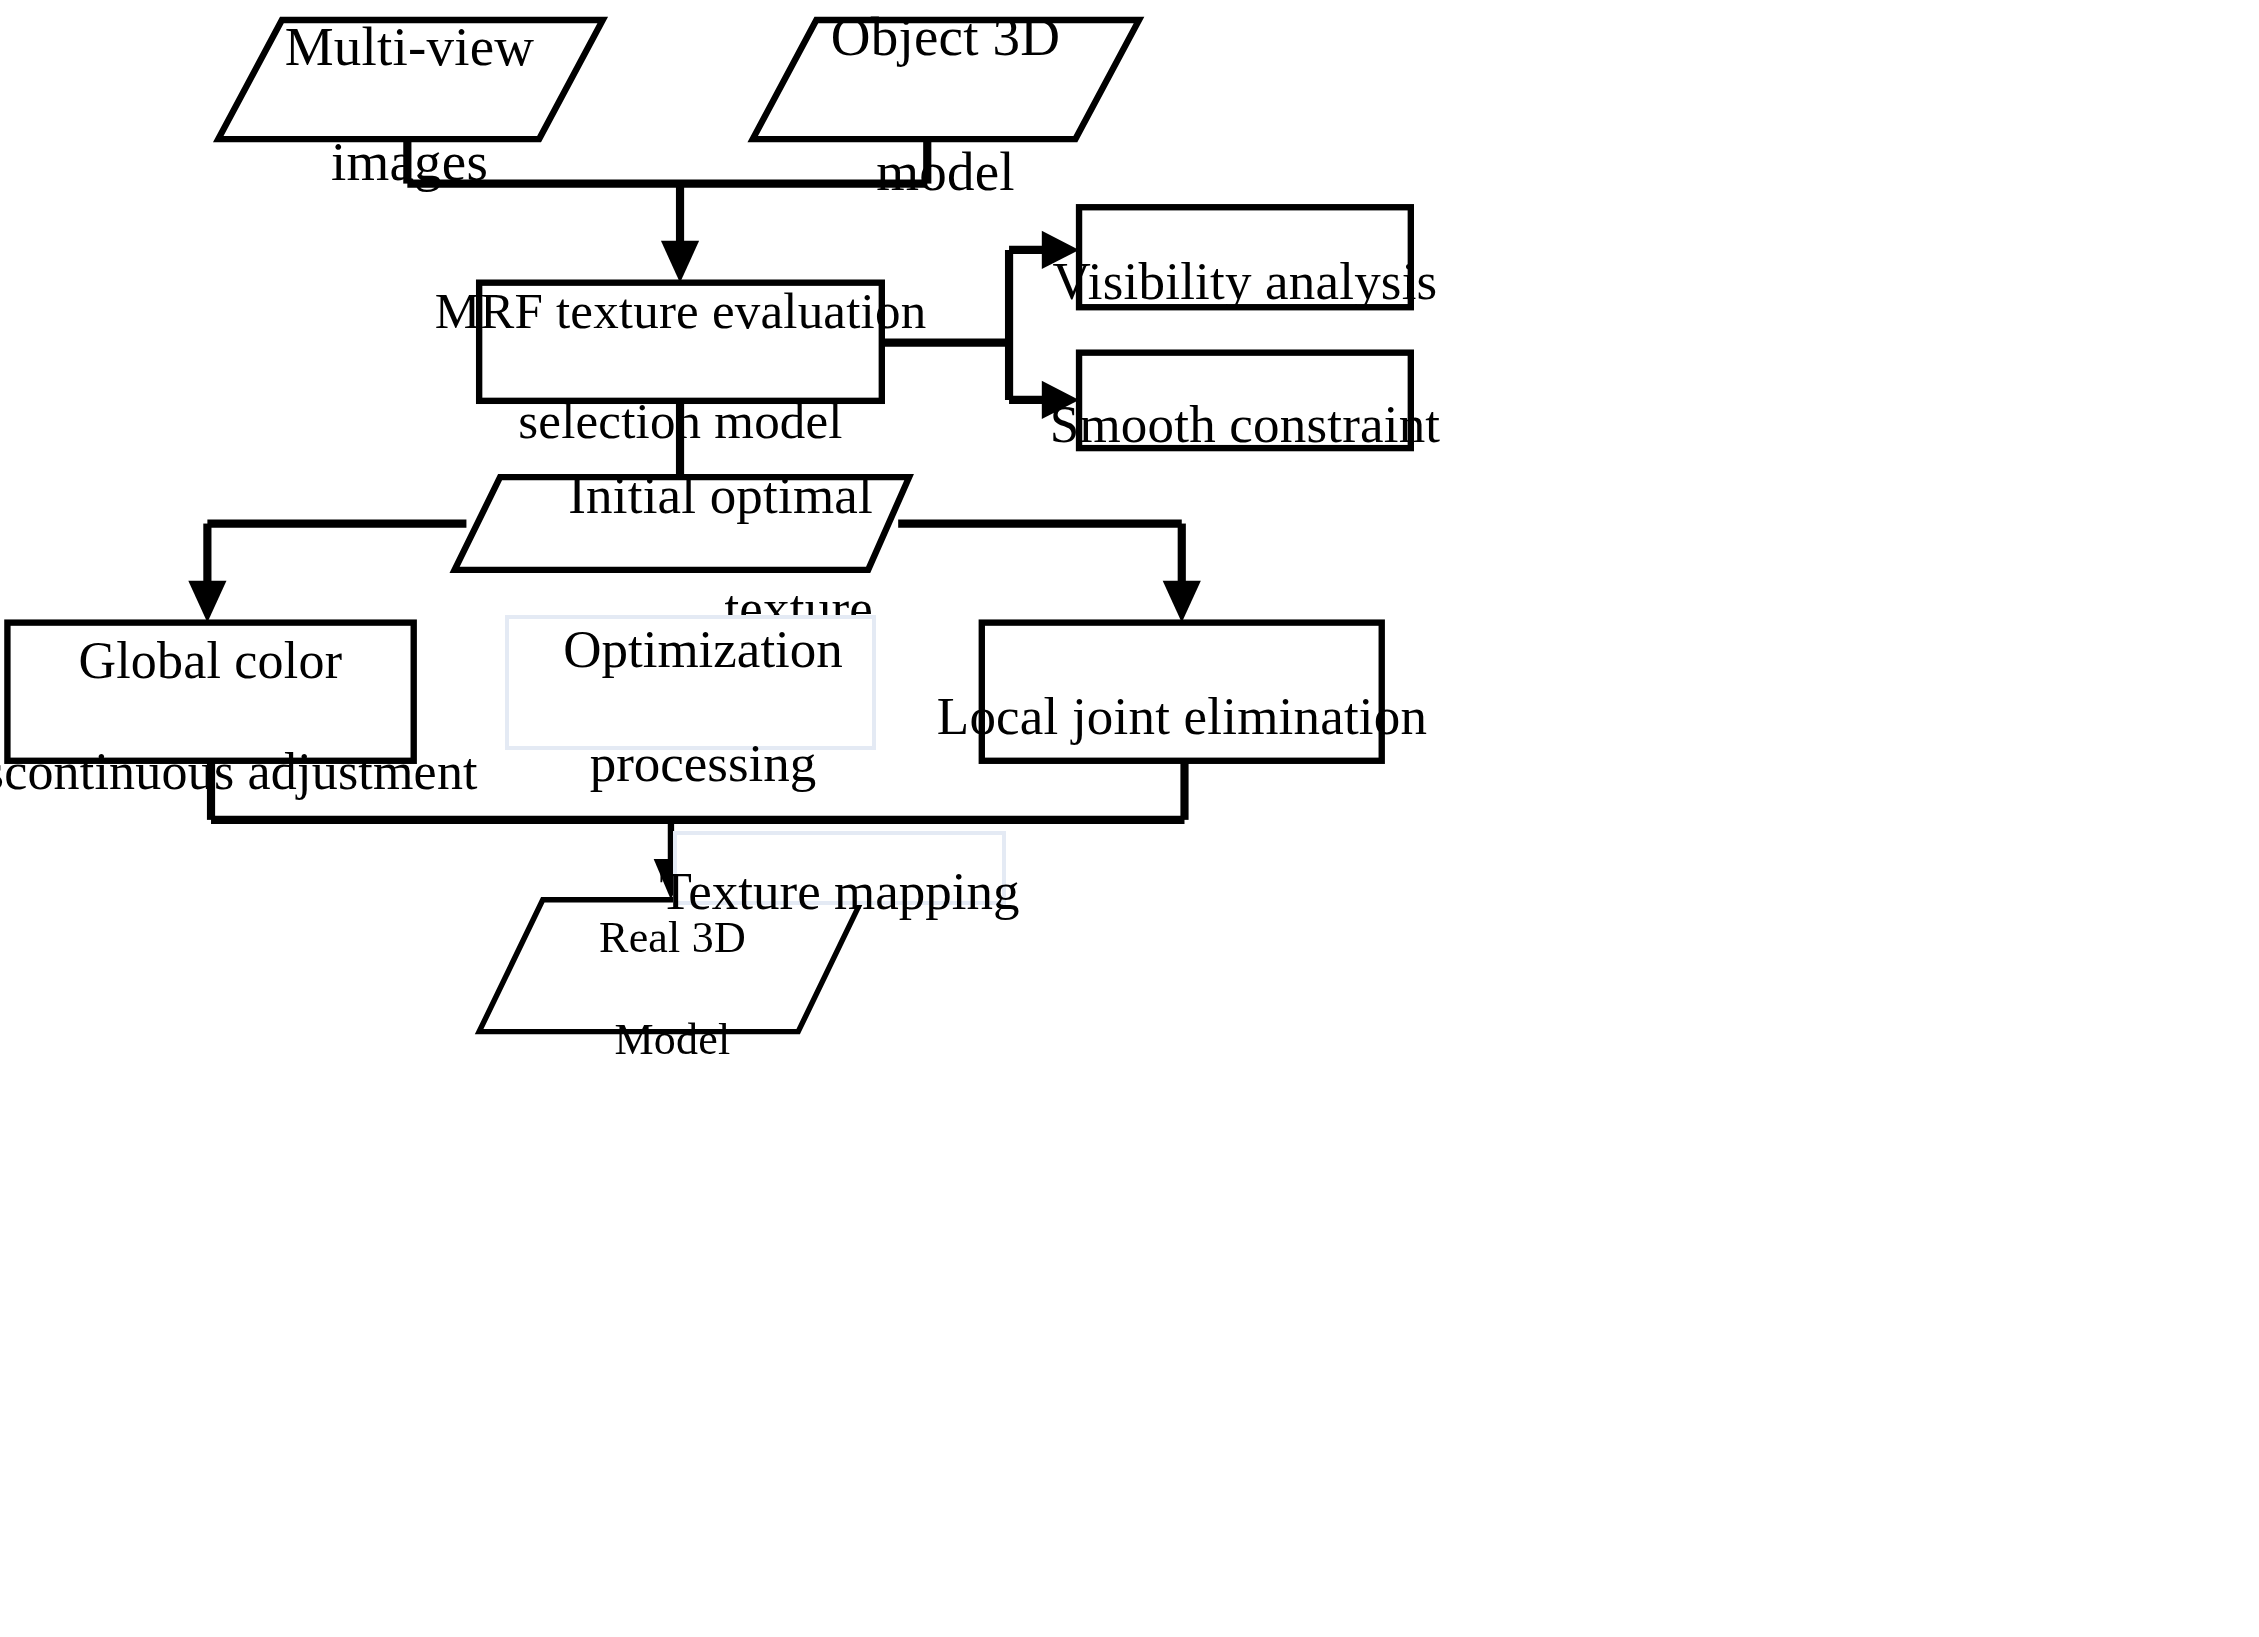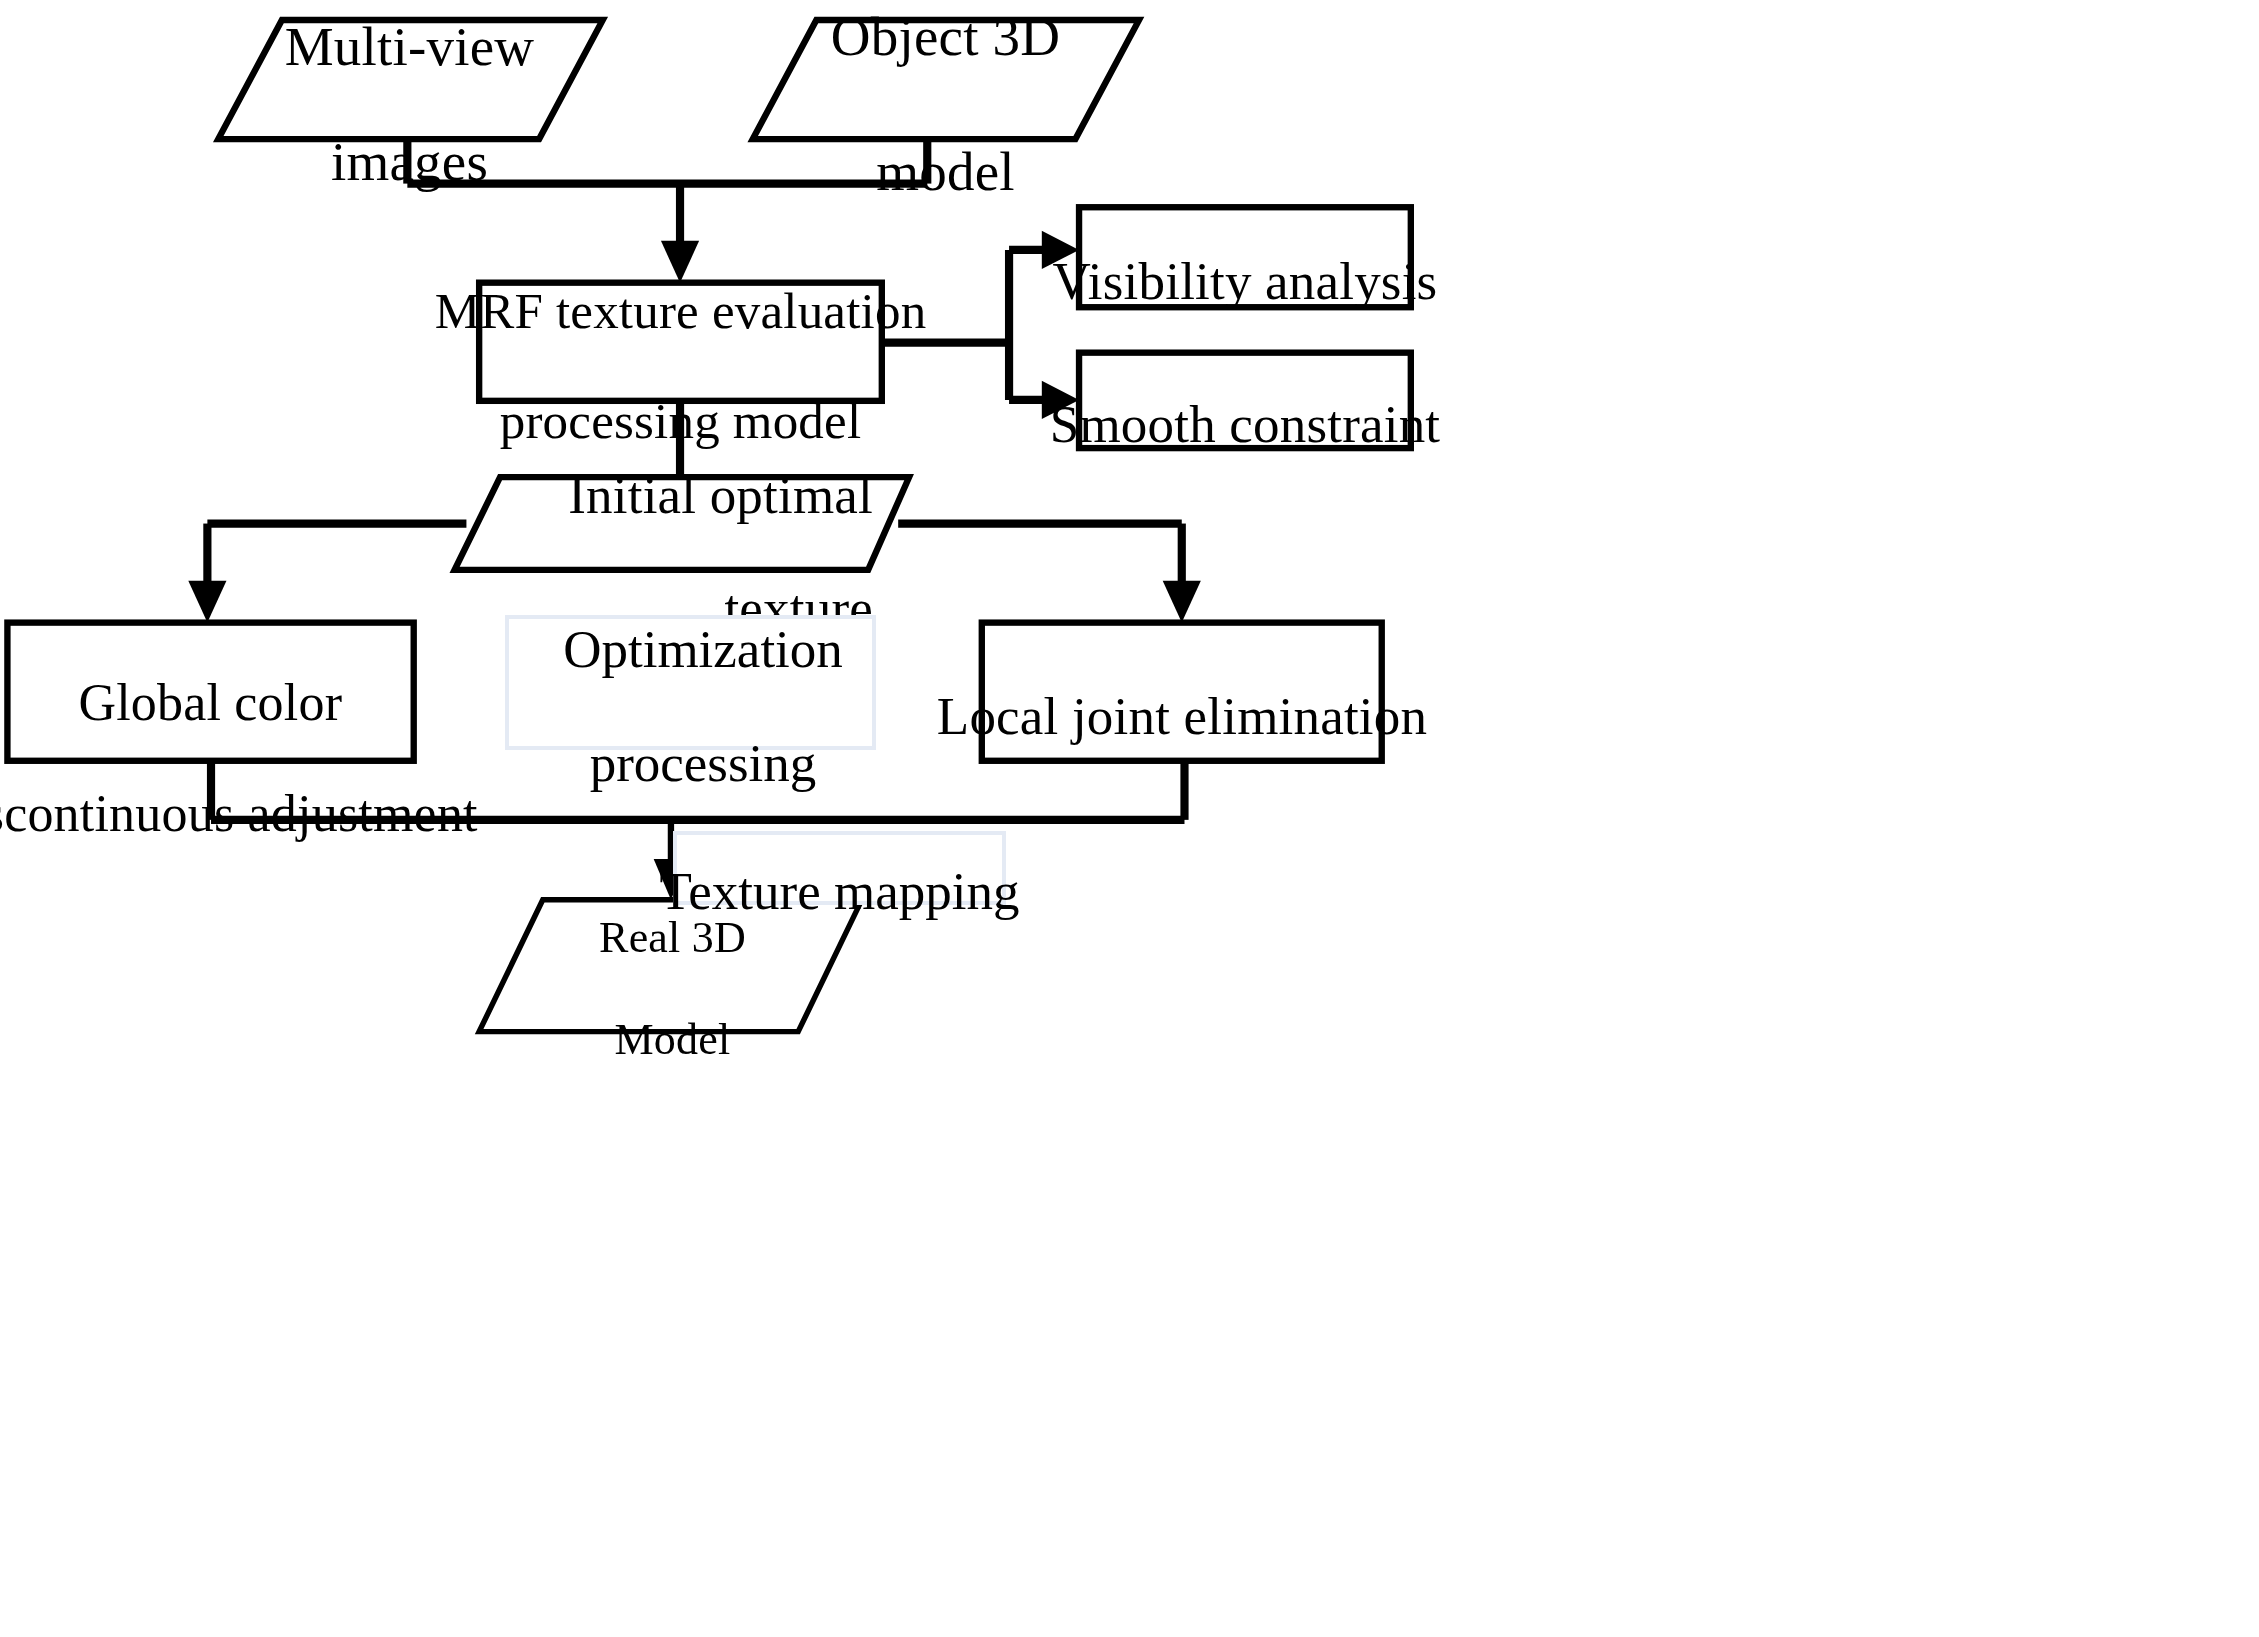--- a/index.html
+++ b/index.html
@@ -149,37 +149,37 @@
     <span class="lbl-line">images</span>
   </div>
 
   <div class="node-label" style="left:800px; top:22px; width:291px; height:116px; font-size:55px;gap:20px;">
     <span class="lbl-line">Object 3D</span>
     <span class="lbl-line">model</span>
   </div>
 
   <div class="node-label" style="left:479px; top:283px; width:403px; height:118px; font-size:51px;">
     <span class="lbl-line">MRF texture evaluation</span>
-    <span class="lbl-line">processing model</span>
+    <span class="lbl-line">selection model</span>
   </div>
 
   <div class="node-label" style="left:1079px; top:207px; width:332px; height:100px; font-size:53px;">
     <span class="lbl-line">Visibility analysis</span>
   </div>
 
   <div class="node-label" style="left:1079px; top:353px; width:332px; height:95px; font-size:53px;">
     <span class="lbl-line">Smooth constraint</span>
   </div>
 
   <div class="node-label" style="left:491px; top:469px; width:382px; height:118px; font-size:53px;align-items:flex-end;">
     <span class="lbl-line">Initial optimal</span>
     <span class="lbl-line">texture</span>
   </div>
 
-  <div class="node-label" style="left:7.3px; top:623px; width:406px; height:138px; font-size:52px;justify-content:space-between;">
+  <div class="node-label" style="left:7.3px; top:623px; width:406px; height:138px; font-size:52px;">
     <span class="lbl-line">Global color</span>
     <span class="lbl-line">discontinuous adjustment</span>
   </div>
 
   <div class="node-label" style="left:982px; top:623px; width:400px; height:138px; font-size:53px;">
     <span class="lbl-line">Local joint elimination</span>
   </div>
 
   <div class="node-label" style="left:518px; top:900px; width:309px; height:129px; font-size:44px;">
     <span class="lbl-line">Real 3D</span>

